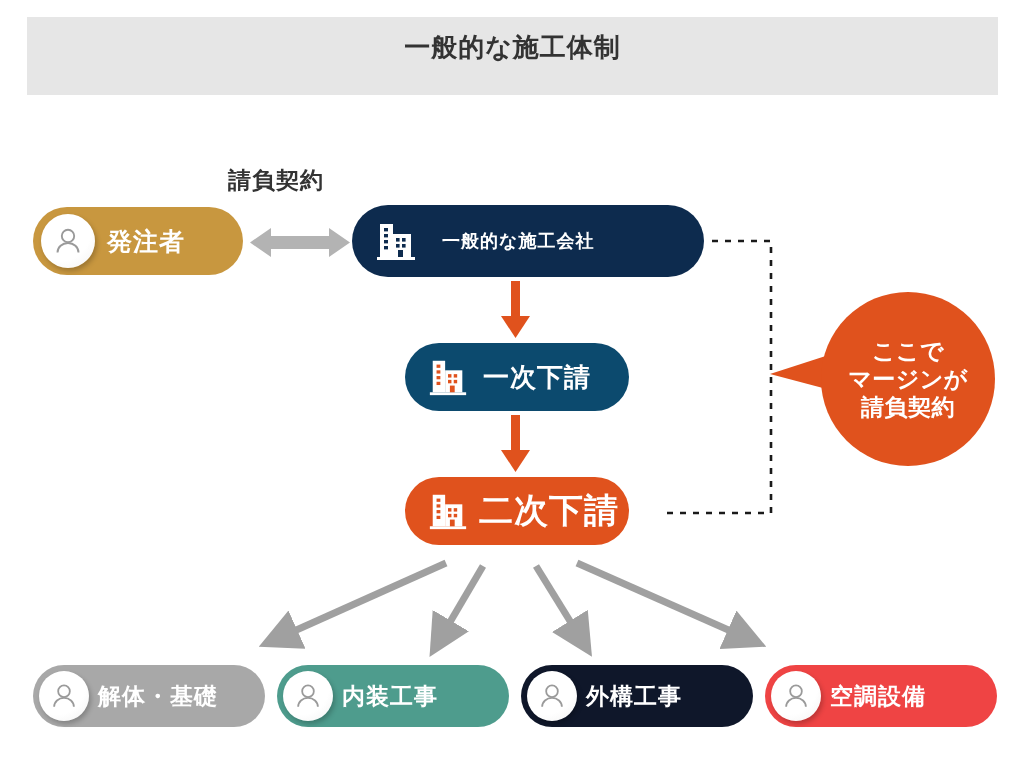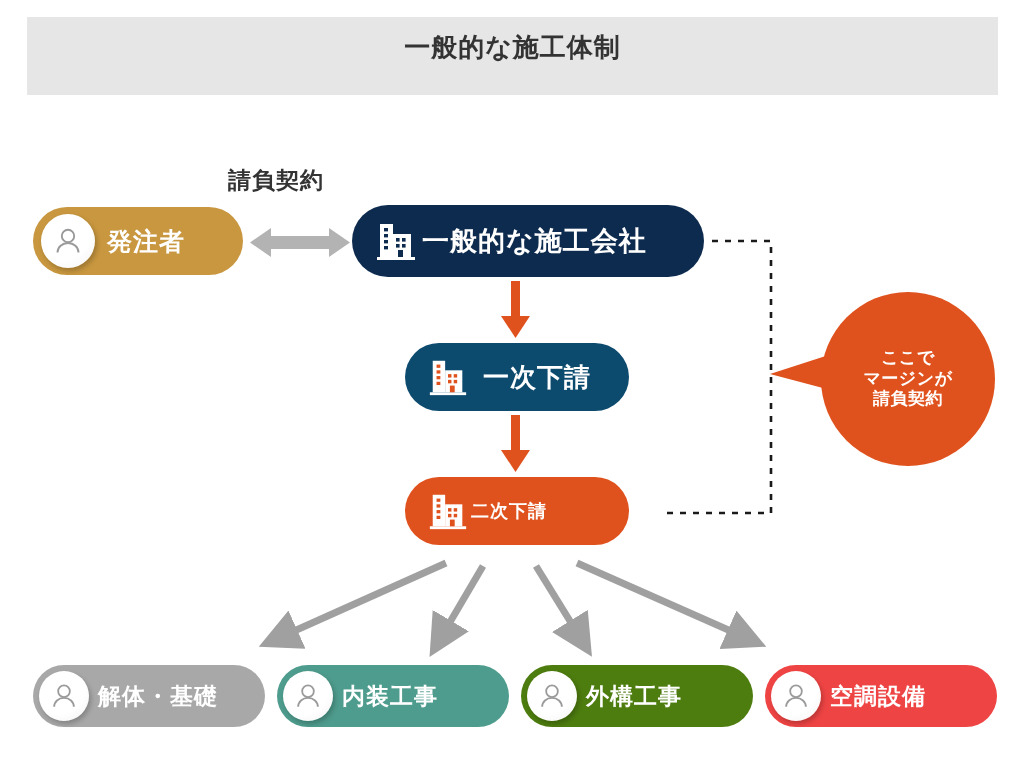--- a/index.html
+++ b/index.html
@@ -75,46 +75,46 @@
     padding-left: 8px;
   }
   #node-client .avatar { width: 54px; height: 54px; }
   #node-client .pill-label { font-size: 25px; margin-left: 12px; }
 
   #node-general {
     left: 352px; top: 205px; width: 352px; height: 72px;
     background: #0d2b4e;
     padding-left: 22px;
   }
-  #node-general .pill-label { font-size: 27px; margin-left: 4px; }
+  #node-general .pill-label { font-size: 18px; margin-left: 24px; }
 
   #node-primary {
     left: 405px; top: 343px; width: 224px; height: 68px;
     background: #0c4a6e;
     padding-left: 22px;
   }
   #node-primary .pill-label { font-size: 26px; margin-left: 14px; }
 
   #node-secondary {
     left: 405px; top: 477px; width: 224px; height: 68px;
     background: #e0521d;
     padding-left: 22px;
   }
-  #node-secondary .pill-label { font-size: 18px; margin-left: 2px; }
+  #node-secondary .pill-label { font-size: 34px; margin-left: 10px; }
 
   
   .trade {
     top: 665px; height: 62px; padding-left: 6px;
   }
   .trade .avatar { width: 50px; height: 50px; }
   .trade .pill-label { font-size: 23px; margin-left: 9px; }
 
   #trade-0 { left: 33px;  width: 232px; background: #a8a8a8; }
   #trade-1 { left: 277px; width: 232px; background: #4e9c8d; }
-  #trade-2 { left: 521px; width: 232px; background: #4d7c0f; }
+  #trade-2 { left: 521px; width: 232px; background: #0f172a; }
   #trade-3 { left: 765px; width: 232px; background: #ef4444; }
 
   
   #contract-label {
     position: absolute;
     left: 228px; top: 165px;
     font-size: 23px;
     font-weight: bold;
     color: #333333;
     letter-spacing: 1px;
@@ -128,21 +128,21 @@
     width: 174px; height: 174px;
     border-radius: 50%;
     background: #e0521d;
     display: flex;
     align-items: center;
     justify-content: center;
   }
   #callout-text {
     color: #ffffff;
     font-weight: bold;
-    font-size: 17px;
+    font-size: 23px;
     line-height: 1.22;
     text-align: center;
     letter-spacing: 0.5px;
   }
   #callout-text span { display: block; white-space: nowrap; }
 
   
   #connectors {
     position: absolute;
     left: 0; top: 0;

